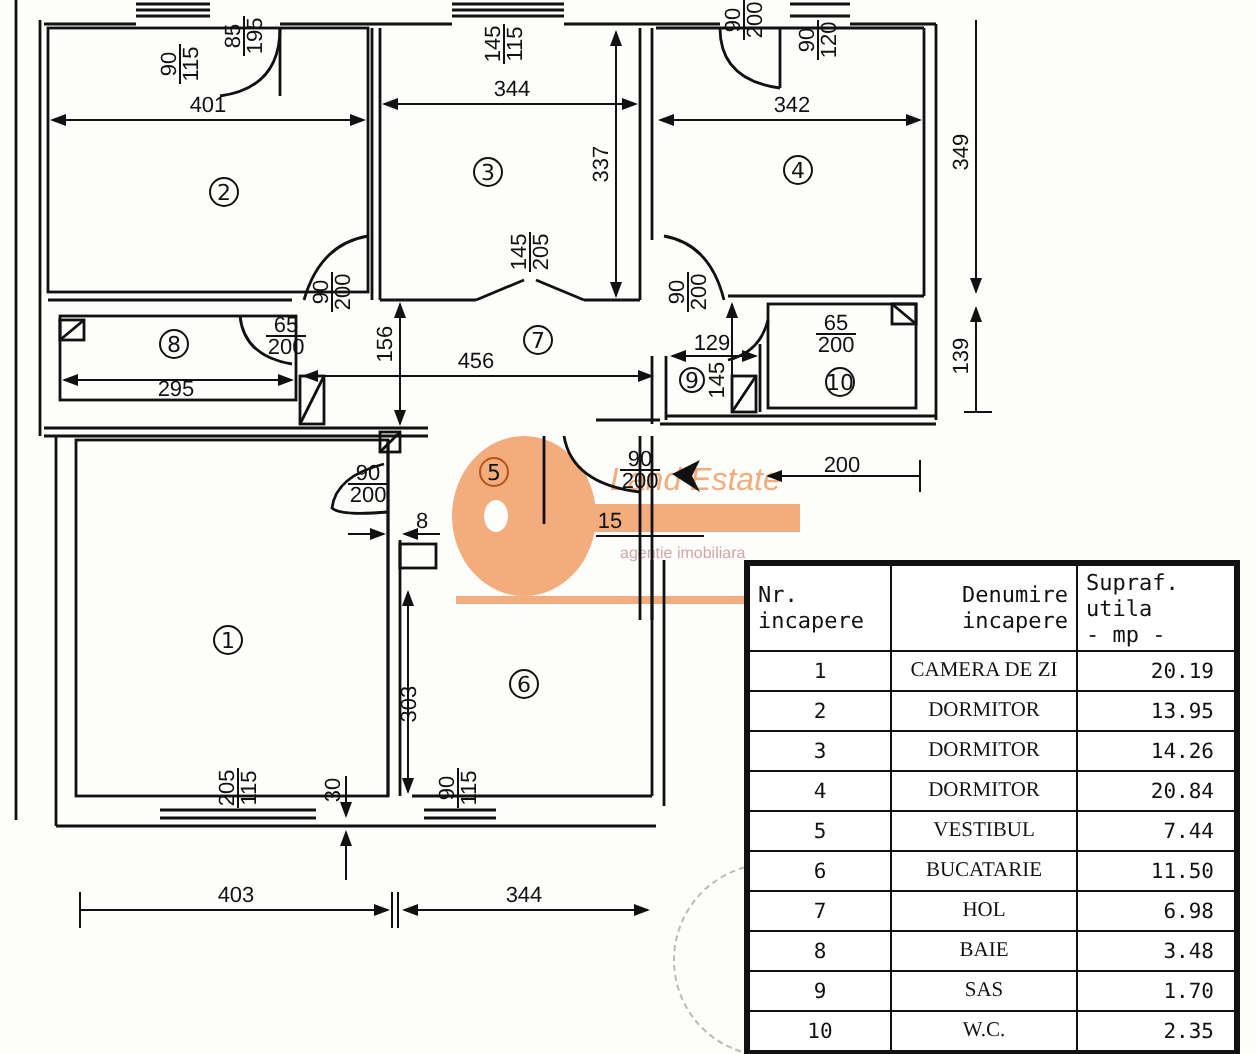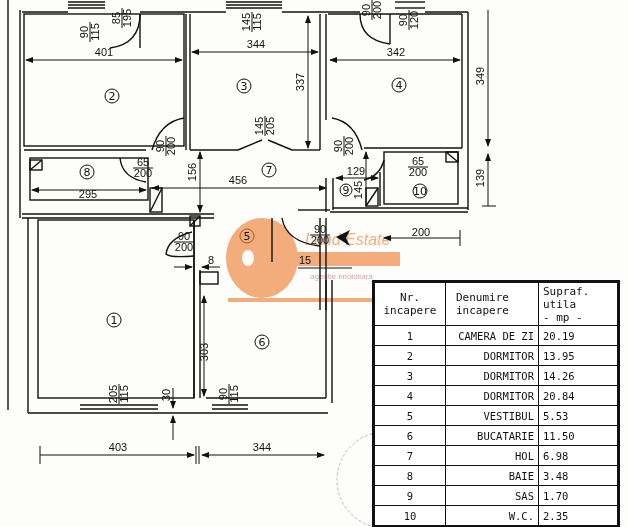--- a/index.html
+++ b/index.html
@@ -7,24 +7,24 @@
   svg.plan { position:absolute; left:0; top:0; }
   .dim { font-family:"Liberation Sans", sans-serif; font-size:11px; fill:#111; }
   .rn { font-family:"DejaVu Sans", sans-serif; font-size:11px; fill:#111; }
   .wm { font-family:"Liberation Sans", sans-serif; }
   .tbl { position:absolute; left:372px; top:280px; width:244px; border:2px solid #111; background:#fff;
          font-family:"DejaVu Sans Mono", monospace; color:#111; }
   .tbl table { border-collapse:collapse; width:100%; }
   .tbl td, .tbl th { border:1px solid #111; padding:0 4px; font-size:10.5px; font-weight:normal; height:19px; }
   .tbl th { height:42px; font-size:11px; line-height:13px; }
   .tbl td.c1 { text-align:center; width:62px; }
-  .tbl td.c2 { text-align:right; }
-  .tbl td.c3 { width:64px; padding-right:10px; }
-  .tbl th.h1 { width:62px; text-align:center; }
-  .tbl th.h2 { text-align:left; padding-left:10px; }
+  .tbl td.c2 { text-align:center;font-family:Liberation Serif, serif; }
+  .tbl td.c3 { text-align:right; width:64px; padding-right:10px; }
+  .tbl th.h1 { width:62px; text-align:left; }
+  .tbl th.h2 { text-align:right; padding-left:10px; }
   .tbl th.h3 { text-align:left; }
   .total { font-size:11px; padding:4px 6px; display:flex; justify-content:space-between; border-top:1px solid #111; }
 </style>
 </head>
 <body>
 
 <svg class="plan" width="628" height="527" viewBox="0 0 628 527">
   <defs>
     <marker id="ar" markerWidth="8" markerHeight="6" refX="7" refY="3" orient="auto">
       <path d="M0,0 L8,3 L0,6 Z" fill="#111"></path>
@@ -332,21 +332,21 @@
           <td class="c3">14.26</td>
         </tr>
       <tr>
           <td class="c1">4</td>
           <td class="c2">DORMITOR</td>
           <td class="c3">20.84</td>
         </tr>
       <tr>
           <td class="c1">5</td>
           <td class="c2">VESTIBUL</td>
-          <td class="c3">5.53</td>
+          <td class="c3">7.44</td>
         </tr>
       <tr>
           <td class="c1">6</td>
           <td class="c2">BUCATARIE</td>
           <td class="c3">11.50</td>
         </tr>
       <tr>
           <td class="c1">7</td>
           <td class="c2">HOL</td>
           <td class="c3">6.98</td>

